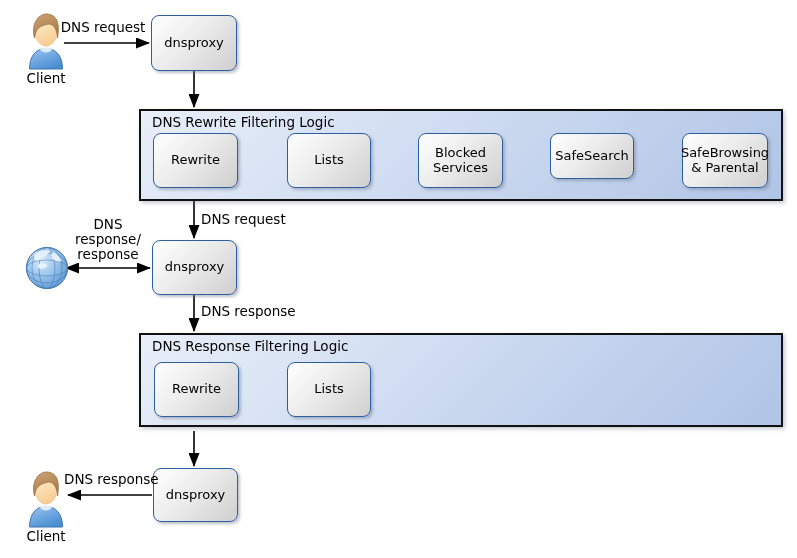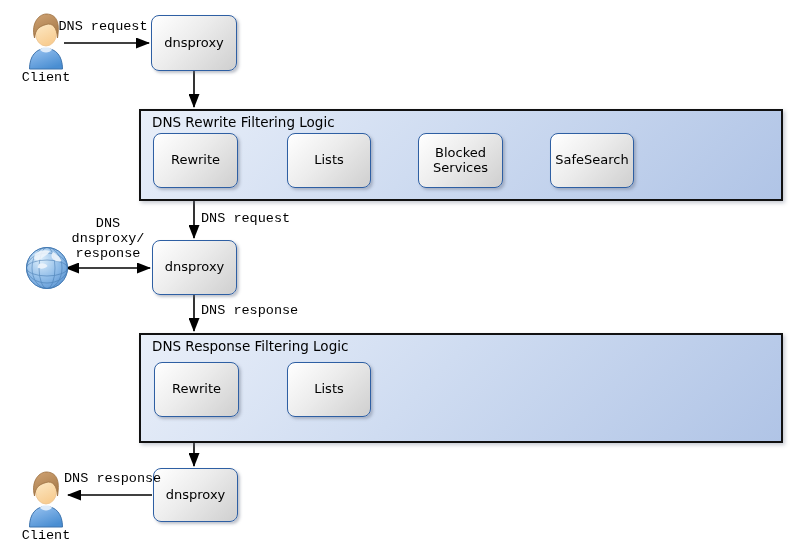--- a/index.html
+++ b/index.html
@@ -28,21 +28,21 @@
   }
   .fcontainer{
     position:absolute;box-sizing:border-box;
     border:2px solid var(--container-border);
     background:linear-gradient(135deg,var(--container-light) 0%,var(--container-mid) 45%,var(--container-dark) 100%);
     box-shadow:2px 2px 4px rgba(110,120,140,0.4);
   }
   .fcontainer .ctitle{
     position:absolute;left:11px;top:3px;font-size:13.5px;white-space:nowrap;
   }
-  .lbl{position:absolute;font-size:13.5px;line-height:1.1;font-family:Liberation Mono, monospace;}
+  .lbl{position:absolute;font-size:13.5px;line-height:1.1;}
   .lbl.center{text-align:center;}
   .lbl.nowrap{white-space:nowrap;}
   .iconbox{position:absolute;}
   .iconbox svg{display:block;width:100%;height:100%;}
 </style>
 </head>
 <body>
 
 <div class="stage">
 
@@ -115,36 +115,37 @@
   <div class="lbl center" style="left:58px;top:20px;width:90px">DNS request</div>
 
   <div class="node" style="left:151px;top:15px;width:86px;height:56px">dnsproxy</div>
 
   <div class="fcontainer" style="left:139px;top:109px;width:644px;height:92px">
     <div class="ctitle">DNS Rewrite Filtering Logic</div>
   </div>
   <div class="node" style="left:153px;top:133px;width:85px;height:55px">Rewrite</div>
   <div class="node" style="left:287px;top:133px;width:84px;height:55px">Lists</div>
   <div class="node" style="left:418px;top:133px;width:85px;height:55px">Blocked Services</div>
-  <div class="node" style="left:550px;top:133px;width:84px;height:55px">SafeSearch</div>
+  <div class="node" style="left:550px;top:133px;width:84px;height:46px">SafeSearch</div>
+  <div class="node" style="left:682px;top:133px;width:86px;height:55px">SafeBrowsing &amp; Parental</div>
 
   <div class="lbl nowrap" style="left:201px;top:212px">DNS request</div>
 
   <div class="node" style="left:152px;top:240px;width:85px;height:55px">dnsproxy</div>
 
   <div class="iconbox" style="left:25px;top:246px;width:44px;height:44px">
     <svg viewBox="0 0 44 44">
         <use href="#globe-sym"></use>
       </svg>
   </div>
-  <div class="lbl center" style="left:71px;top:217px;width:74px">DNS dnsproxy/ response</div>
+  <div class="lbl center" style="left:71px;top:217px;width:74px">DNS response/ response</div>
 
   <div class="lbl nowrap" style="left:201px;top:304px">DNS response</div>
 
-  <div class="fcontainer" style="left:139px;top:333px;width:644px;height:110px">
+  <div class="fcontainer" style="left:139px;top:333px;width:644px;height:94px">
     <div class="ctitle">DNS Response Filtering Logic</div>
   </div>
   <div class="node" style="left:154px;top:362px;width:85px;height:55px">Rewrite</div>
   <div class="node" style="left:287px;top:362px;width:84px;height:55px">Lists</div>
 
   <div class="node" style="left:153px;top:468px;width:85px;height:54px">dnsproxy</div>
 
   <div class="iconbox" style="left:26px;top:470px;width:40px;height:58px">
     <svg viewBox="0 0 40 58">
         <use href="#person-sym"></use>

